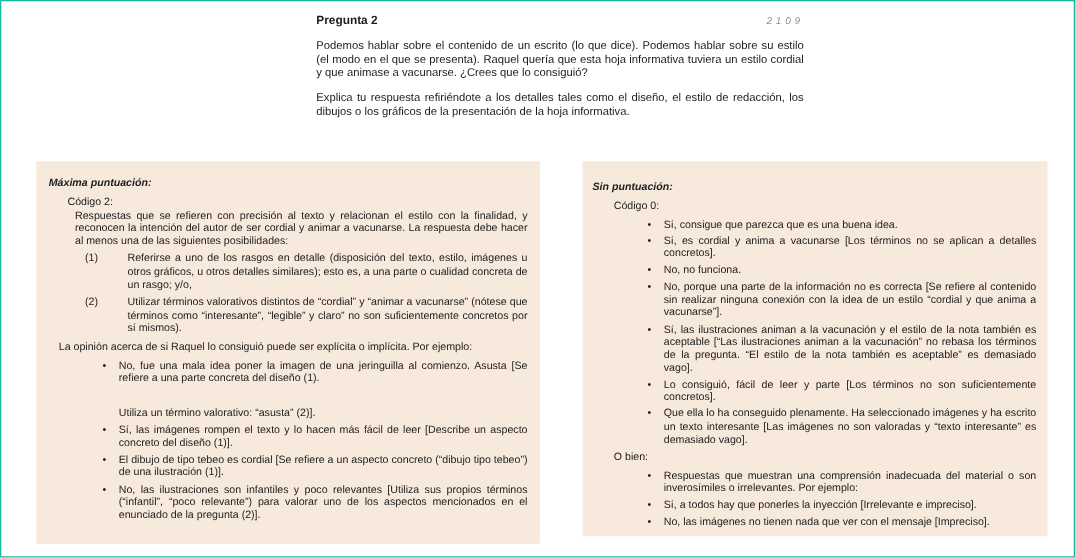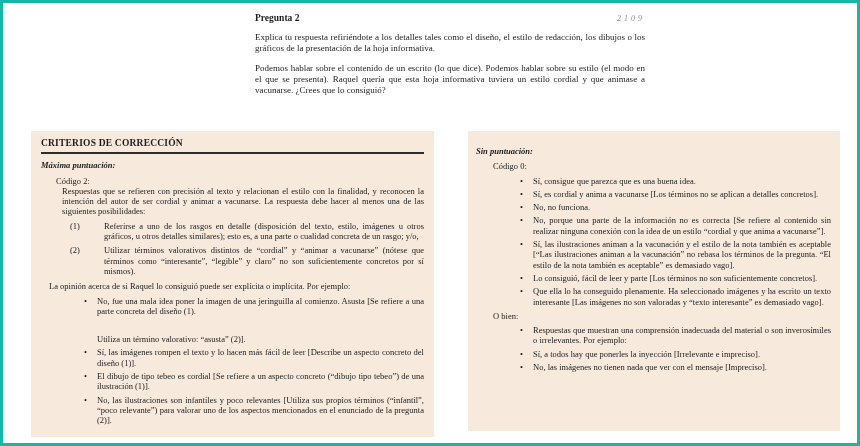--- a/index.html
+++ b/index.html
@@ -6,23 +6,22 @@
   html,body { width:860px; height:446px; }
   body {
     font-family:"Liberation Sans", sans-serif;
     background:#ffffff;
     color:#1c1c1c;
     position:relative;
     overflow:hidden;
   }
   .page {
     position:absolute; inset:0;
-    border:3px solid #14b8a6;
+    border:1px solid #14b8a6;
     background:#fff;
-    font-family:Liberation Serif, serif;
   }
   
   .question-block { position:absolute; left:252px; top:10px; width:390px; }
   .q-header { display:flex; justify-content:space-between; align-items:baseline; }
   .q-title { font-weight:bold; font-size:9.5px; }
   .q-code { color:#8e8e8e; font-size:8px; font-style:italic; letter-spacing:3px; }
   .q-para { font-size:9px; line-height:11px; text-align:justify; margin-top:9px; }
 
   
   .box {
@@ -56,26 +55,25 @@
 </head>
 <body>
 
 <div class="page">
 
   <div class="question-block">
     <div class="q-header">
       <span class="q-title">Pregunta 2</span>
       <span class="q-code">2109</span>
     </div>
+    <div class="q-para">Podemos hablar sobre el contenido de un escrito (lo que dice). Podemos hablar sobre su estilo (el modo en el que se presenta). Raquel quería que esta hoja informativa tuviera un estilo cordial y que animase a vacunarse. ¿Crees que lo consiguió?</div>
     <div class="q-para">Explica tu respuesta refiriéndote a los detalles tales como el diseño, el estilo de redacción, los dibujos o los gráficos de la presentación de la hoja informativa.</div>
-    <div class="q-para">Podemos hablar sobre el contenido de un escrito (lo que dice). Podemos hablar sobre su estilo (el modo en el que se presenta). Raquel quería que esta hoja informativa tuviera un estilo cordial y que animase a vacunarse. ¿Crees que lo consiguió?</div>
   </div>
 
   <div class="box box-left">
-    <div class="box-header">CRITERIOS DE CORRECCIÓN</div>
     <div class="score-label">Máxima puntuación:</div>
 
     <div class="codigo-row">
       <span class="codigo-label">Código 2:</span>
       <span class="codigo-text">Respuestas que se refieren con precisión al texto y relacionan el estilo con la finalidad, y reconocen la intención del autor de ser cordial y animar a vacunarse. La respuesta debe hacer al menos una de las siguientes posibilidades:</span>
     </div>
 
     <div class="num-item">
       <span class="num-label">(1)</span>
       <span class="num-text">Referirse a uno de los rasgos en detalle (disposición del texto, estilo, imágenes u otros gráficos, u otros detalles similares); esto es, a una parte o cualidad concreta de un rasgo; y/o,</span>

